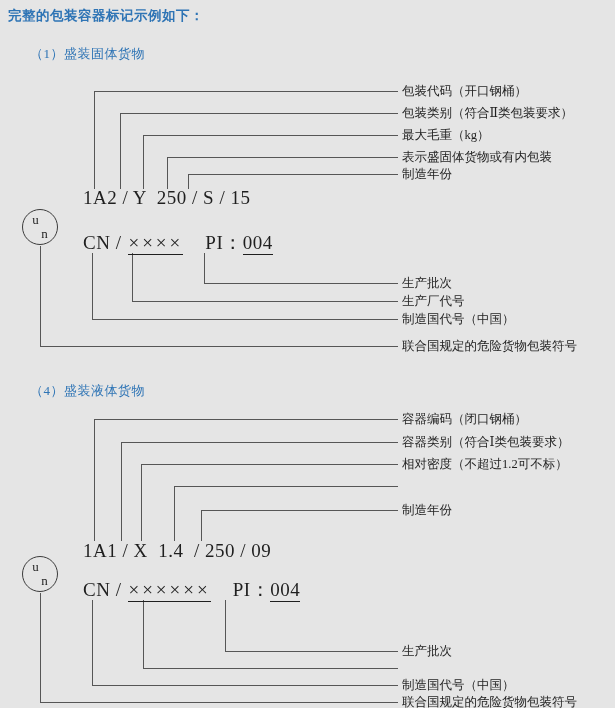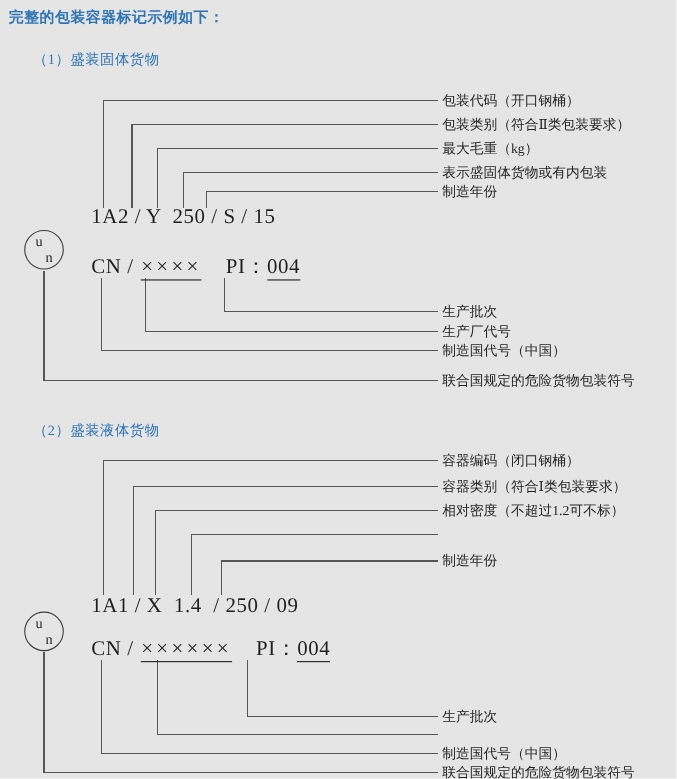--- a/index.html
+++ b/index.html
@@ -71,21 +71,21 @@
     <span class="n">n</span>
   </div>
 
   <div class="abs code" style="left:83px;top:235px"><span>CN /</span><span class="gap-s"></span><span class="ul ls">××××</span><span class="gap-l"></span><span>PI：</span><span class="ul">004</span></div>
 
   <div class="abs label" style="left:402px;top:275px">生产批次</div>
   <div class="abs label" style="left:402px;top:293px">生产厂代号</div>
   <div class="abs label" style="left:402px;top:311px">制造国代号（中国）</div>
   <div class="abs label" style="left:402px;top:338px">联合国规定的危险货物包装符号</div>
 
-  <div class="abs h-sub" style="left:30px;top:382px">（2）盛装液体货物</div>
+  <div class="abs h-sub" style="left:30px;top:382px">（4）盛装液体货物</div>
 
   <div class="abs label" style="left:402px;top:434px">容器类别（符合Ⅰ类包装要求）</div>
   <div class="abs label" style="left:402px;top:411px">容器编码（闭口钢桶）</div>
   <div class="abs label" style="left:402px;top:456px">相对密度（不超过1.2可不标）</div>
   <div class="abs label" style="left:402px;top:502px">制造年份</div>
 
   <div class="abs code" style="left:83px;top:543px">1A1 / X  1.4  / 250 / 09</div>
 
   <div class="abs circle" style="left:22px;top:556px">
     <span class="u">u</span>

